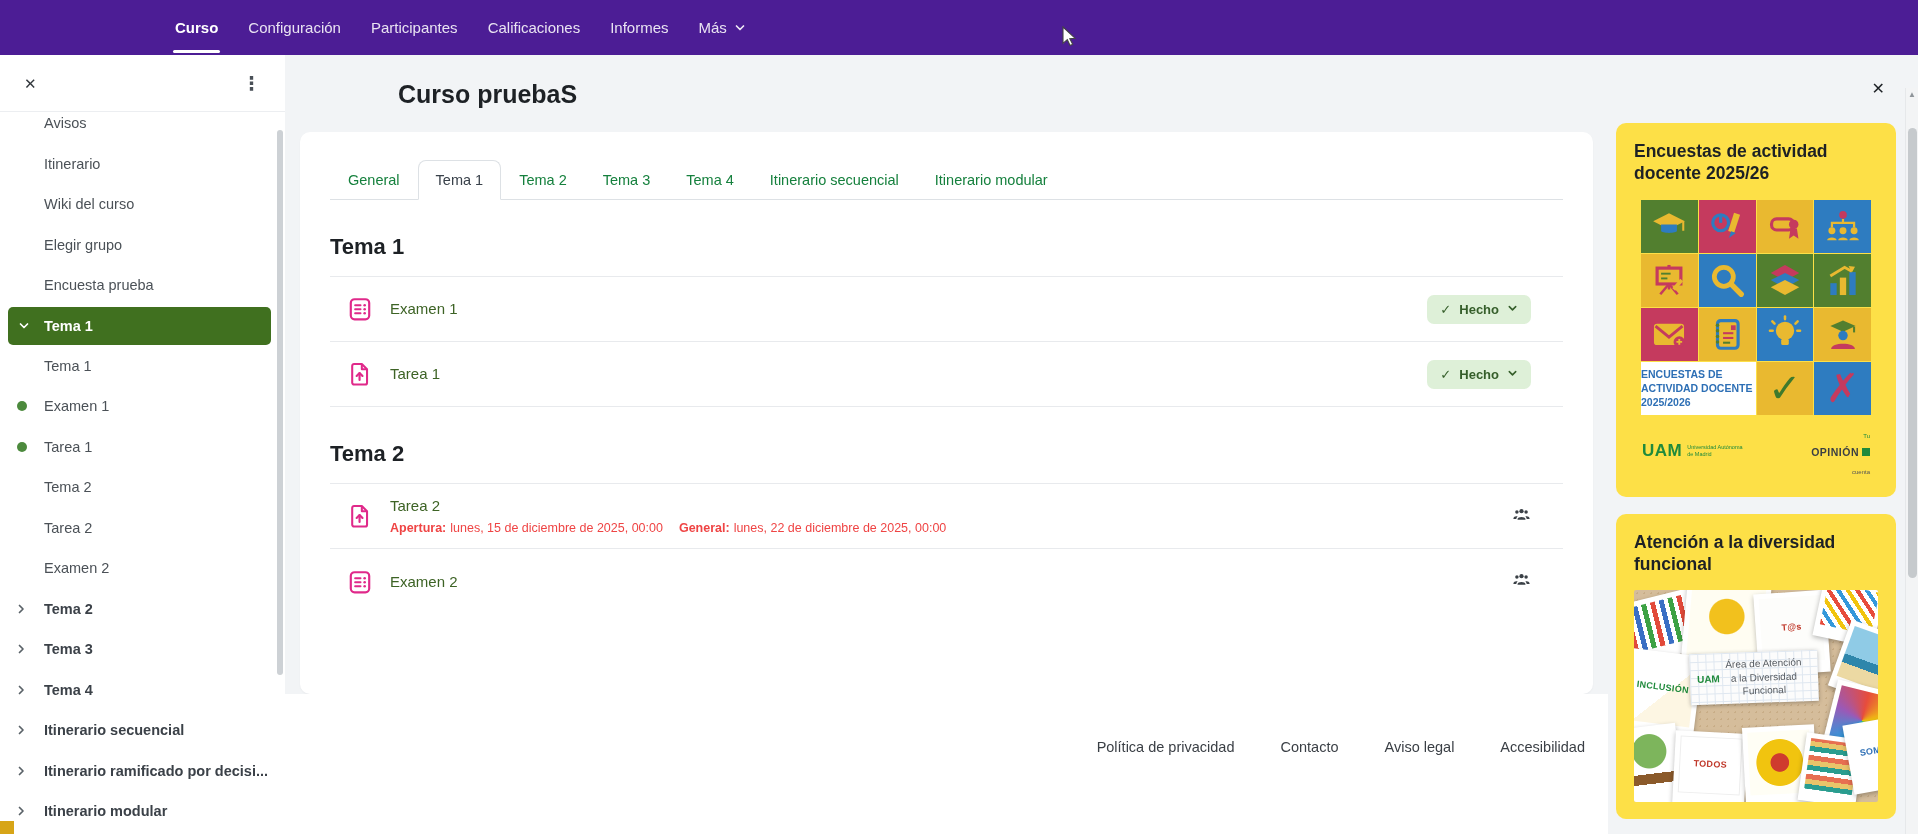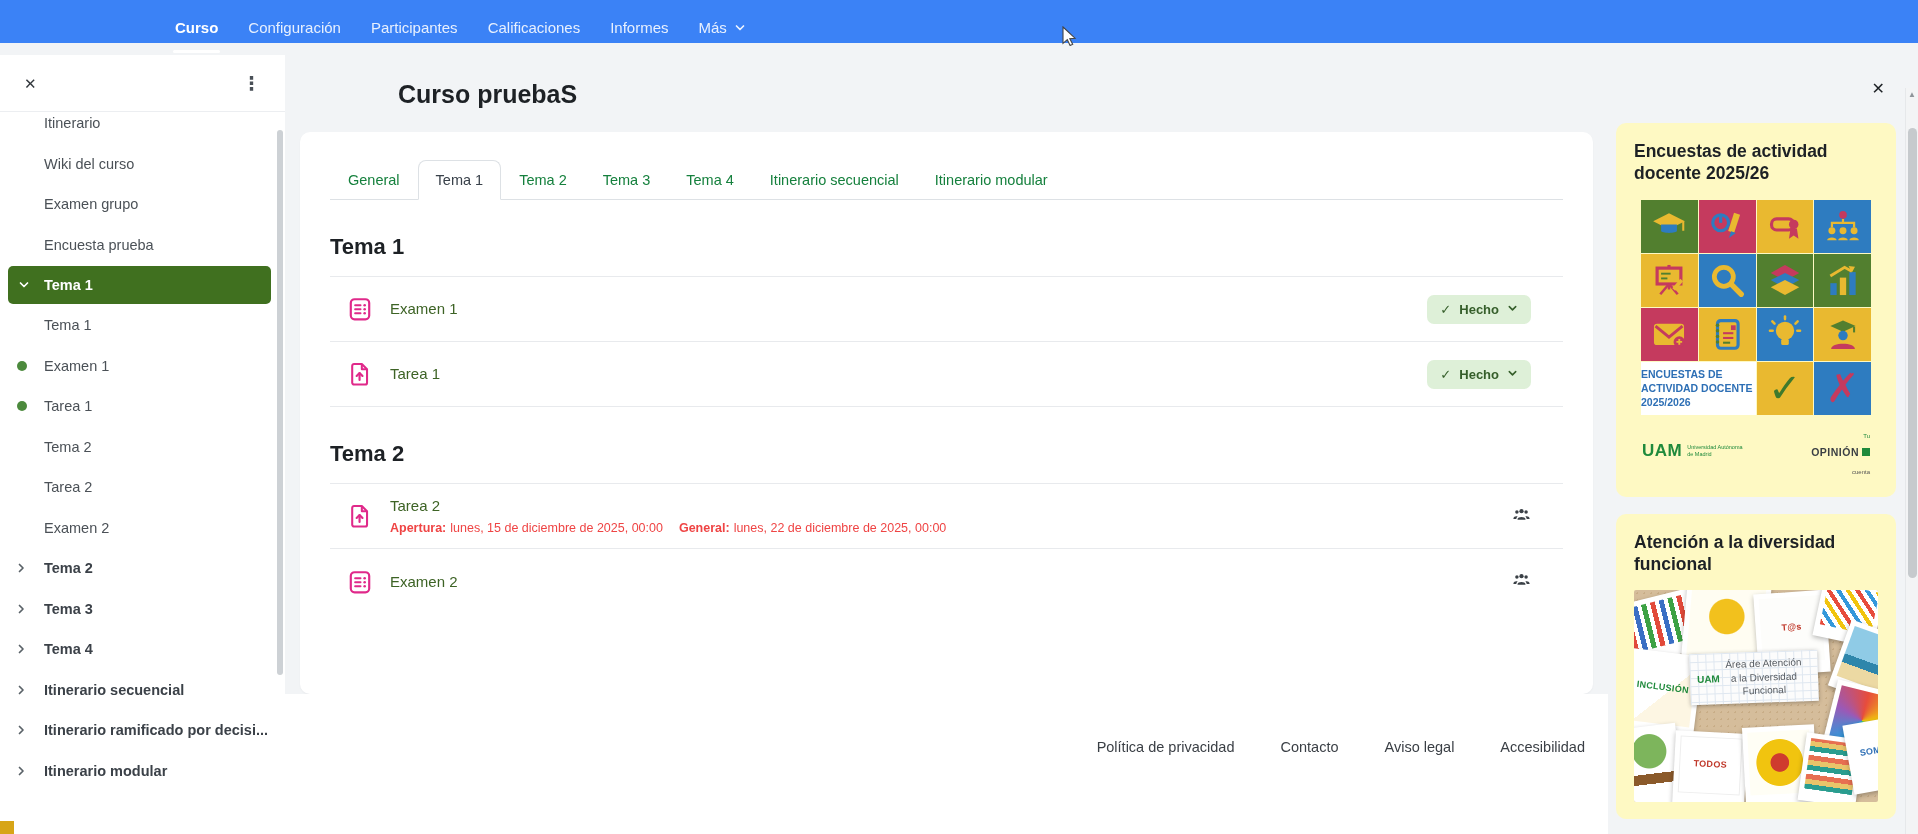--- a/index.html
+++ b/index.html
@@ -3,21 +3,21 @@
 <meta charset="utf-8">
 <style>
   *{margin:0;padding:0;box-sizing:border-box}
   html,body{width:1918px;height:834px;overflow:hidden;background:#f2f4f6;
     font-family:"Liberation Sans","DejaVu Sans",sans-serif;-webkit-font-smoothing:antialiased}
   a{text-decoration:none}
   ul{list-style:none}
   button{background:none;border:0;cursor:pointer;font-family:inherit}
 
   
-  .topnav{position:fixed;top:0;left:0;right:0;height:43px;background:#3b82f6;z-index:40;display:flex}
+  .topnav{position:fixed;top:0;left:0;right:0;height:55px;background:#4c1d95;z-index:40;display:flex}
   .topnav ul{display:flex;margin-left:160px}
   .topnav a{display:flex;align-items:center;height:55px;padding:0 15px;color:rgba(255,255,255,.88);
     font-size:15px;position:relative;cursor:pointer}
   .topnav li.active a{color:#fff;font-weight:700}
   .topnav li.active a::after{content:"";position:absolute;left:13px;right:13px;bottom:2px;height:3px;background:#fff;border-radius:2px}
   .topnav .chev{margin-left:7px;display:inline-flex}
 
   
   .drawer-left{position:fixed;top:55px;left:0;width:285px;bottom:0;background:#fff;z-index:20}
   .drawer-head{height:57px;display:flex;align-items:center;justify-content:space-between;
@@ -57,21 +57,21 @@
   .badge-done{display:inline-flex;align-items:center;gap:8px;background:#def0d8;color:#355e2a;
     font-size:13px;font-weight:700;padding:7px 13px;border-radius:7px;cursor:pointer}
   .badge-done .ck{font-size:13px}
   .page-footer{margin-top:auto;background:#fff;height:140px;display:flex;justify-content:flex-end;align-items:flex-start;padding-top:44px}
   .page-footer ul{display:flex}
   .page-footer a{padding:0 23px;font-size:14.5px;color:#3a3f45;cursor:pointer}
 
   
   .drawer-right{position:fixed;top:55px;right:13px;width:297px;bottom:0;padding:68px 9px 0 8px;z-index:15}
   .rd-close{position:absolute;top:24px;right:20px;font-size:16px;color:#1d2125}
-  .block-card{background:#fef9c3;border-radius:10px;padding:17px 18px;margin-bottom:17px}
+  .block-card{background:#fde047;border-radius:10px;padding:17px 18px;margin-bottom:17px}
   .block-card h5{font-size:17.5px;font-weight:700;color:#1d2125;line-height:1.28}
 
   
   .poster{width:230px;margin:15px auto 2px}
   .poster-grid{display:grid;grid-template-columns:repeat(4,1fr);gap:1px}
   .ptile{height:53px;display:flex;align-items:center;justify-content:center}
   .ptile svg{width:38px;height:38px}
   .ptext{grid-column:span 2;background:#fff;color:#2d6fb5;font-weight:700;font-size:10.5px;
     line-height:1.35;display:flex;align-items:center;padding:2px 3px 2px 0}
   .pglyph{font-size:40px;font-weight:700;line-height:1}
@@ -167,27 +167,30 @@
   </span>
 </header>
 
 <aside class="drawer-left">
   <div class="drawer-head">
     <button class="xbtn">✕</button>
     <button class="kebab">⋮</button>
   </div>
   <ul class="dl-list" id="drawer-list">
       <li class="dl-item link">
+        <span>Avisos</span>
+      </li>
+      <li class="dl-item link">
         <span>Itinerario</span>
       </li>
       <li class="dl-item link">
         <span>Wiki del curso</span>
       </li>
       <li class="dl-item link">
-        <span>Examen grupo</span>
+        <span>Elegir grupo</span>
       </li>
       <li class="dl-item link">
         <span>Encuesta prueba</span>
       </li>
       <li class="dl-item active">
         <span class="chev">
           <svg width="12" height="12" viewBox="0 0 12 12">
             <polyline points="2.5,4 6,7.5 9.5,4" fill="none" stroke="#ffffff" stroke-width="1.7" stroke-linecap="round" stroke-linejoin="round"></polyline>
           </svg>
         </span>

